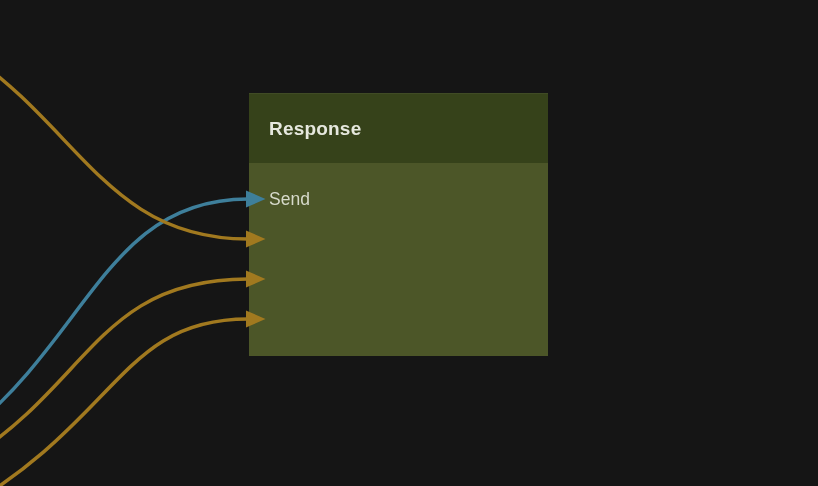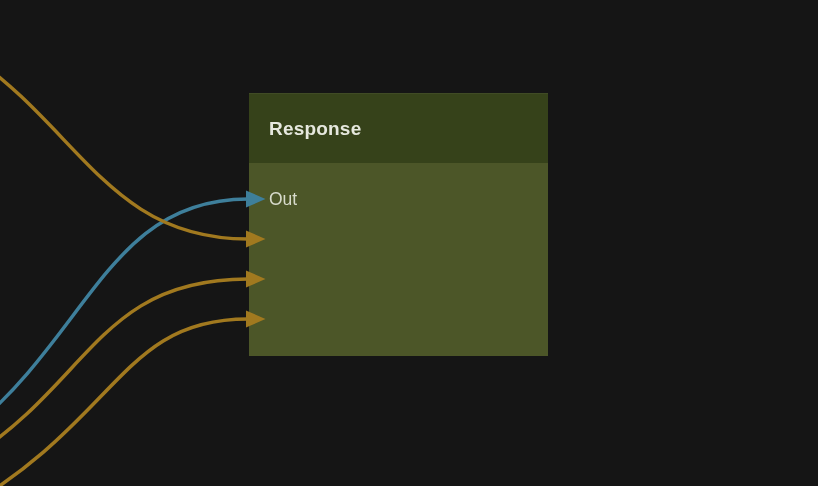--- a/index.html
+++ b/index.html
@@ -65,21 +65,21 @@
 <body>
 
 <div class="canvas">
 
   <div class="node">
     <div class="node-header" style="background: rgb(54, 66, 26);">
       <span class="node-title" style="color: rgb(230, 232, 222);">Response</span>
     </div>
     <div class="node-body" id="port-list" style="background: rgb(76, 86, 40);">
         <div class="port-row">
-          <span class="port-label" style="color: rgb(215, 218, 203);">Out</span>
+          <span class="port-label" style="color: rgb(215, 218, 203);">Send</span>
         </div>
       </div>
   </div>
 
   <svg class="wires" id="wires-layer" width="818" height="486" viewBox="0 0 818 486">
       <path d="M -30 430 C 90 332, 110 199, 248 199" stroke="#3e7f9b" stroke-width="3.5" fill="none" stroke-linecap="round"></path>
       <polygon points="246,190.5 265.5,199 246,207.5" fill="#3e7f9b"></polygon>
       <path d="M -30 55 C 80 130, 110 239, 248 239" stroke="#a1791f" stroke-width="3.5" fill="none" stroke-linecap="round"></path>
       <polygon points="246,230.5 265.5,239 246,247.5" fill="#a1791f"></polygon>
       <path d="M -30 458 C 90 382, 100 279, 248 279" stroke="#a1791f" stroke-width="3.5" fill="none" stroke-linecap="round"></path>

